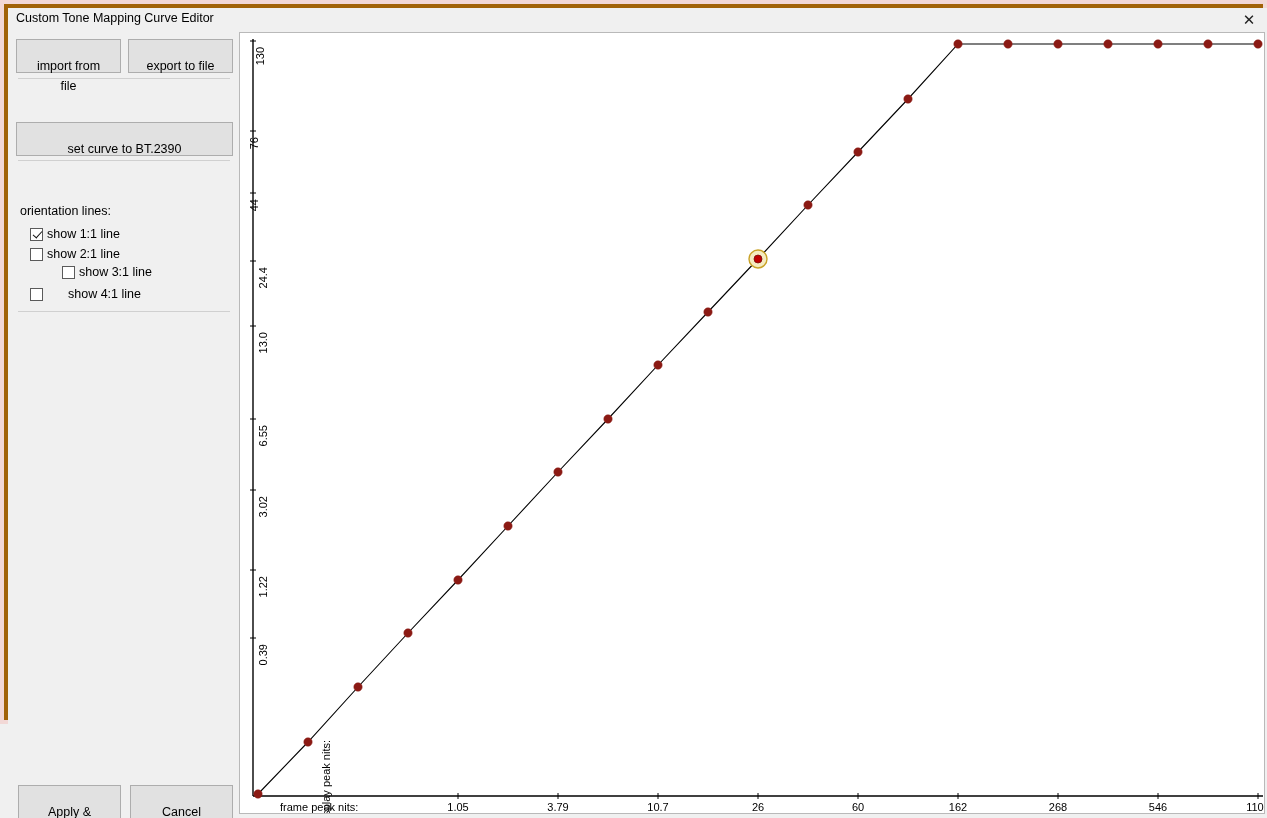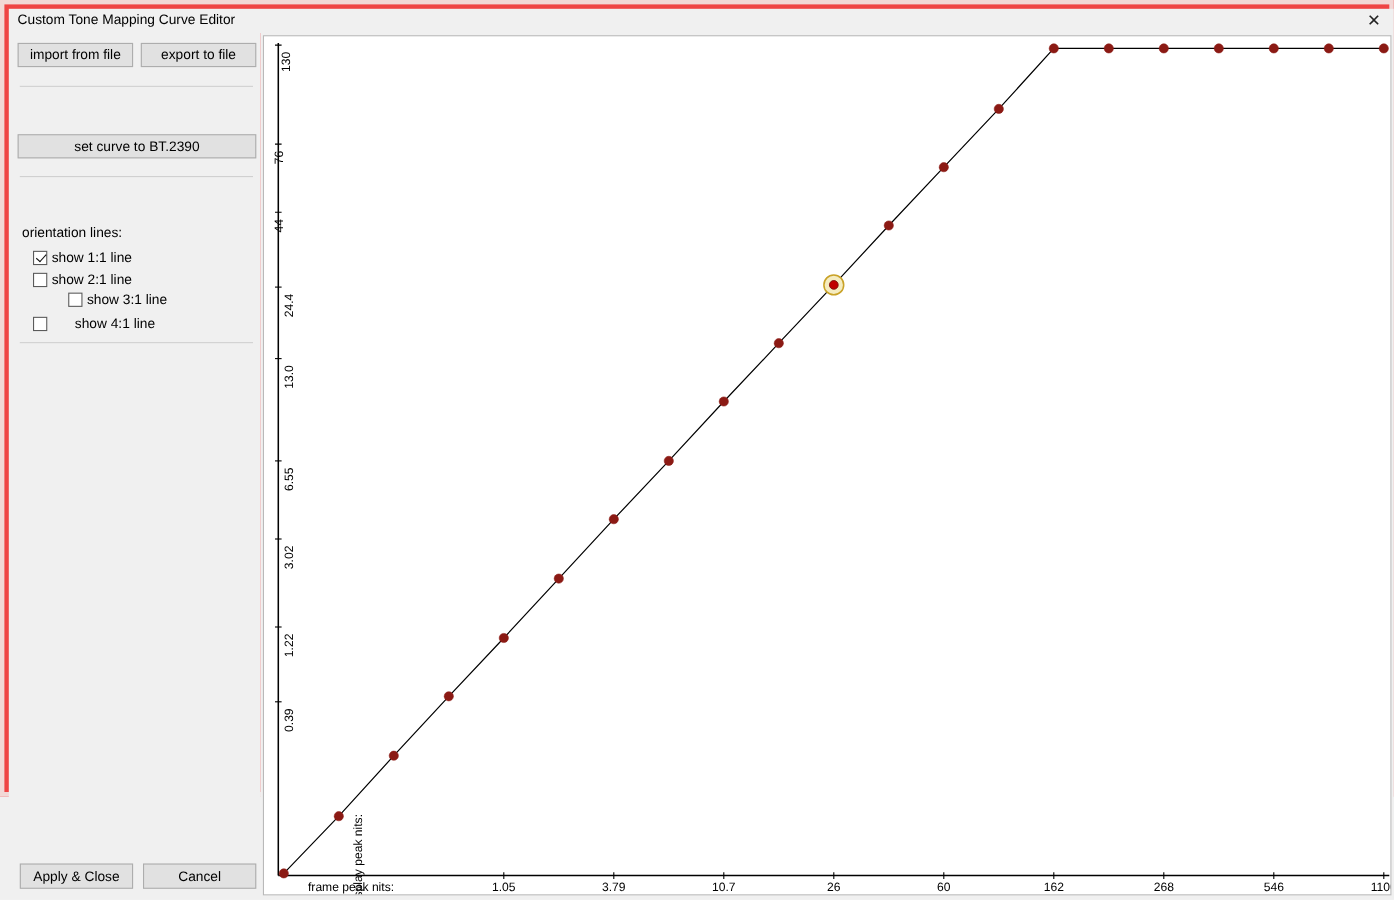--- a/index.html
+++ b/index.html
@@ -8,21 +8,21 @@
     overflow: hidden;
     background: #f0f0f0;
     font-family: "Liberation Sans", sans-serif;
   }
   #window {
     position: absolute;
     left: 0; top: 0;
     width: 1267px; height: 724px;
     box-sizing: border-box;
     border: 4px solid #f2d8d6;
-    background: #ef4444;
+    background: #a16207;
   }
   #titlebar {
     position: absolute;
     left: 4px; top: 4px;
     width: 1259px; height: 22px;
     background: #f0f0f0;
     box-sizing: border-box;
   }
   #title-text {
     position: absolute;
@@ -54,21 +54,21 @@
     box-sizing: border-box;
     background: #e1e1e1;
     border: 1px solid #adadad;
     font-family: "Liberation Sans", sans-serif;
     font-size: 12.5px;
     color: #000;
     text-align: center;
     line-height: 20px;
     cursor: pointer;
     user-select: none;
-    padding: 0;
+    padding: 16px;
   }
   #btn-import { left: 8px; top: 9px;   width: 105px; height: 22px; }
   #btn-export { left: 120px; top: 9px; width: 105px; height: 22px; }
   #btn-clip   { left: 8px; top: 68px;  width: 217px; height: 22px; }
   #btn-bt2390 { left: 8px; top: 92px;  width: 217px; height: 22px; }
 
   .sep {
     position: absolute;
     left: 10px; width: 212px; height: 1px;
     background: #d0d0d0;

